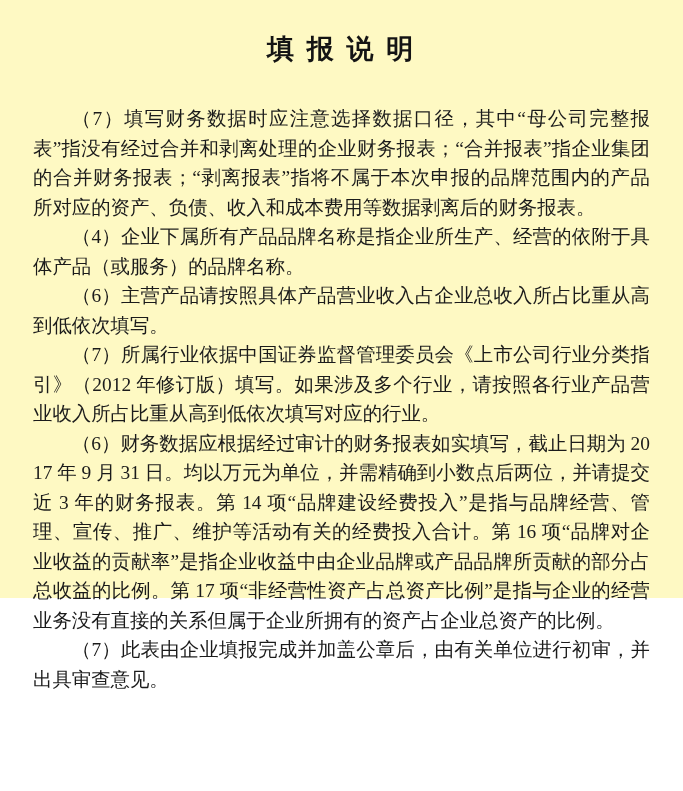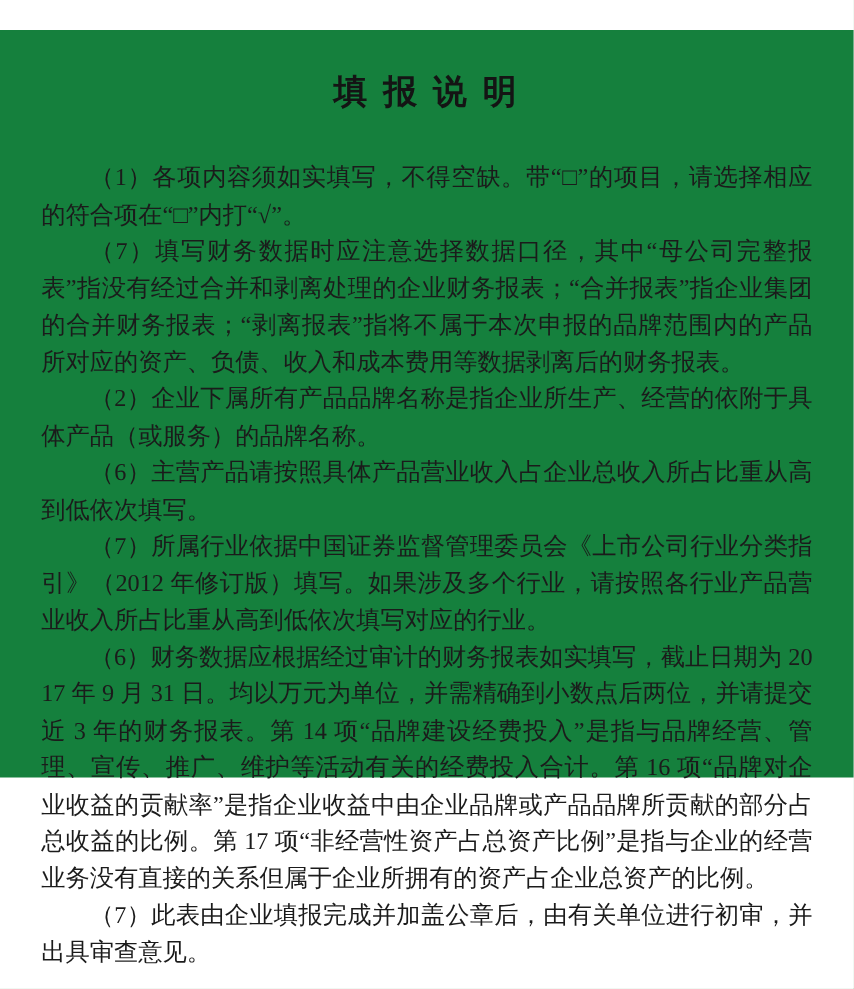--- a/index.html
+++ b/index.html
@@ -12,22 +12,21 @@
     height: 791px;
     overflow: hidden;
     font-family: "Liberation Serif", "DejaVu Serif", serif;
     color: #1b1b1b;
   }
   .page {
     box-sizing: border-box;
     width: 683px;
     height: 598px;
     padding: 26px 33px 0 33px;
-    background: #15803d;
-    margin-top: 24px;
+    background: #fef9c3;
   }
   .doc-title {
     margin: 6px 0 38px 0;
     text-align: center;
     font-size: 27px;
     font-weight: bold;
     letter-spacing: 3px;
     line-height: 34px;
     color: #141414;
   }
@@ -40,21 +39,20 @@
     word-break: break-all;
     color: #1b1b1b;
   }
 </style>
 </head>
 <body>
 
 <div class="page">
   <h1 class="doc-title">填 报 说 明</h1>
   <div class="doc-body">
-      <p>（1）各项内容须如实填写，不得空缺。带“□”的项目，请选择相应的符合项在“□”内打“√”。</p>
       <p>（7）填写财务数据时应注意选择数据口径，其中“母公司完整报表”指没有经过合并和剥离处理的企业财务报表；“合并报表”指企业集团的合并财务报表；“剥离报表”指将不属于本次申报的品牌范围内的产品所对应的资产、负债、收入和成本费用等数据剥离后的财务报表。</p>
-      <p>（2）企业下属所有产品品牌名称是指企业所生产、经营的依附于具体产品（或服务）的品牌名称。</p>
+      <p>（4）企业下属所有产品品牌名称是指企业所生产、经营的依附于具体产品（或服务）的品牌名称。</p>
       <p>（6）主营产品请按照具体产品营业收入占企业总收入所占比重从高到低依次填写。</p>
       <p>（7）所属行业依据中国证券监督管理委员会《上市公司行业分类指引》（2012 年修订版）填写。如果涉及多个行业，请按照各行业产品营业收入所占比重从高到低依次填写对应的行业。</p>
       <p>（6）财务数据应根据经过审计的财务报表如实填写，截止日期为 2017 年 9 月 31 日。均以万元为单位，并需精确到小数点后两位，并请提交近 3 年的财务报表。第 14 项“品牌建设经费投入”是指与品牌经营、管理、宣传、推广、维护等活动有关的经费投入合计。第 16 项“品牌对企业收益的贡献率”是指企业收益中由企业品牌或产品品牌所贡献的部分占总收益的比例。第 17 项“非经营性资产占总资产比例”是指与企业的经营业务没有直接的关系但属于企业所拥有的资产占企业总资产的比例。</p>
       <p>（7）此表由企业填报完成并加盖公章后，由有关单位进行初审，并出具审查意见。</p>
     </div>
 </div>
 
 </body></html>

